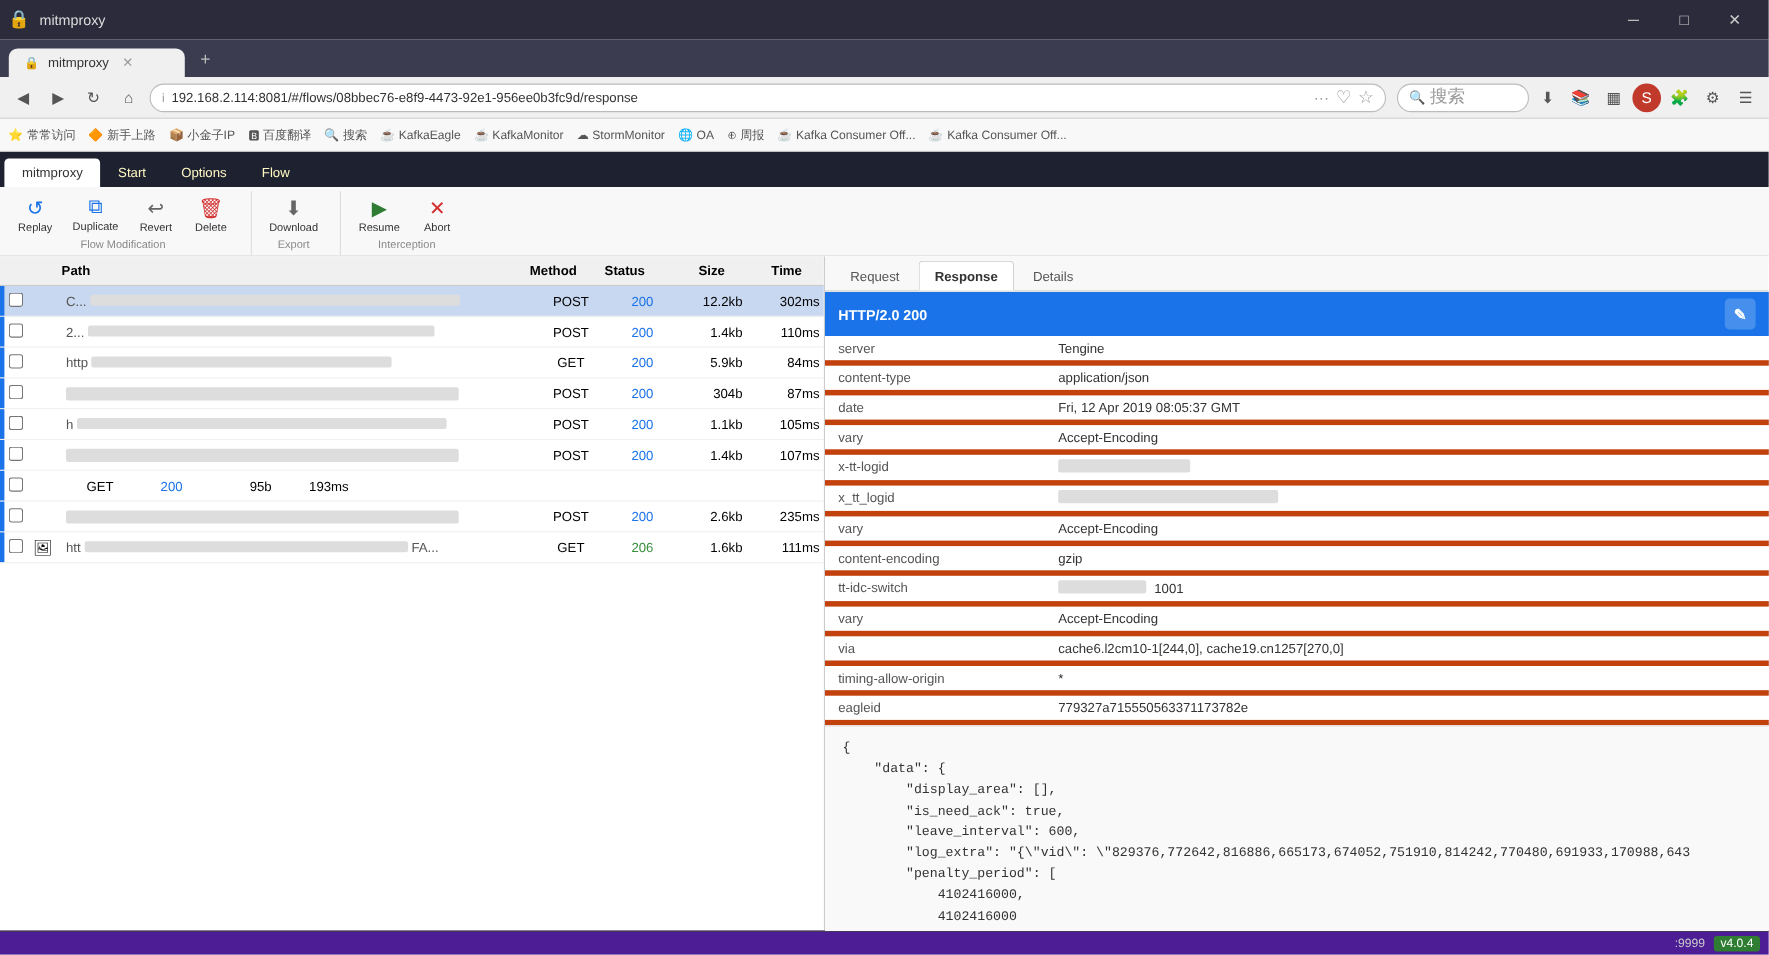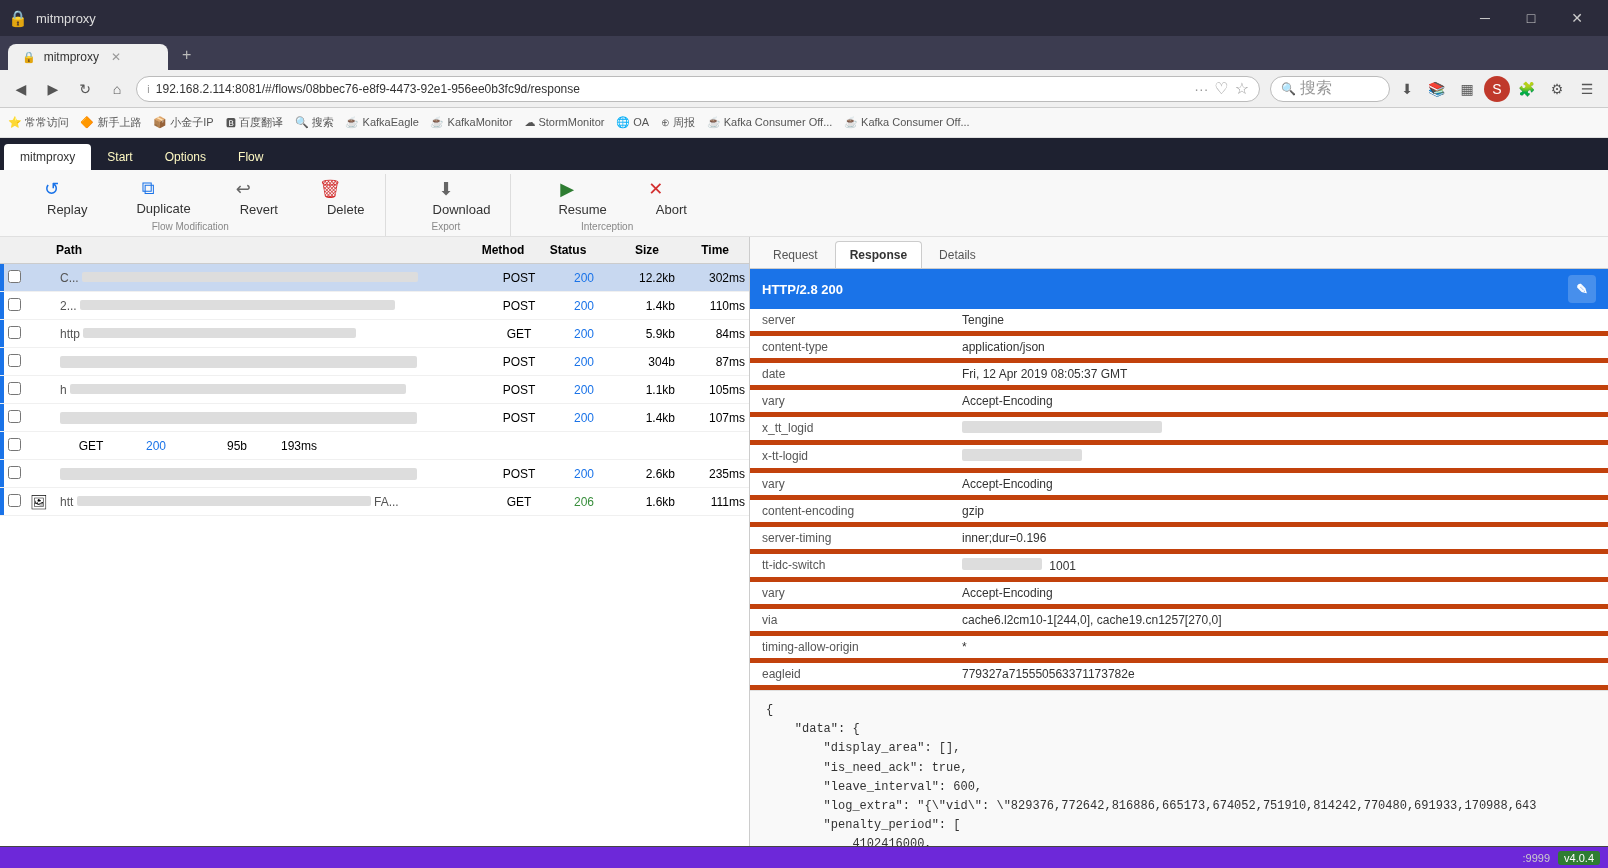--- a/index.html
+++ b/index.html
@@ -121,21 +121,21 @@
       align-items: center;
       gap: 2px;
       padding: 4px 8px;
       border: none;
       background: none;
       cursor: pointer;
       border-radius: 4px;
       min-width: 48px;
     }
     .toolbar-btn .icon { font-size: 18px; }
-    .toolbar-btn .label { font-size: 13px; color: #333; margin-left: 31px; }
+    .toolbar-btn .label { font-size: 10px; color: #333; }
     .toolbar-btn .icon.blue { color: #1a73e8; }
     .toolbar-btn .icon.red { color: #d32f2f; }
     .toolbar-btn .icon.green { color: #2e7d32; }
     .toolbar-btn .icon.gray { color: #666; }
 
     
     .main-content {
       flex: 1;
       display: flex;
       overflow: hidden;
@@ -303,21 +303,21 @@
       display: flex; align-items: center; justify-content: center;
     }
 
     .window-controls {
       margin-left: auto;
       display: flex;
     }
 
     
     .status-bar {
-      background: #6d28d9;
+      background: #4c1d95;
       height: 22px;
       display: flex;
       align-items: center;
       justify-content: flex-end;
       padding: 0 8px;
       color: #ccc;
       font-size: 11px;
       gap: 8px;
       border-top: 1px solid #444;
     }
@@ -597,65 +597,61 @@
 
       <div class="detail-tabs">
         <div class="detail-tab">Request</div>
         <div class="detail-tab active">Response</div>
         <div class="detail-tab">Details</div>
       </div>
 
       <div class="detail-scroll">
 
         <div class="response-header-bar">
-          <span>HTTP/2.8  200</span>
+          <span>HTTP/2.0  200</span>
           <div class="edit-icon">✎</div>
         </div>
 
         <table class="headers-table">
           <tbody>
             <tr>
               <td>server</td>
               <td>Tengine</td>
             </tr>
             <tr>
               <td>content-type</td>
               <td>application/json</td>
             </tr>
             <tr>
               <td>date</td>
               <td>Fri, 12 Apr 2019 08:05:37 GMT</td>
             </tr>
             <tr>
               <td>vary</td>
               <td>Accept-Encoding</td>
+            </tr>
+            <tr>
+              <td>x-tt-logid</td>
+              <td>
+                <span class="header-value-blurred2"></span>
+              </td>
             </tr>
             <tr>
               <td>x_tt_logid</td>
               <td>
                 <span class="header-value-blurred"></span>
               </td>
             </tr>
             <tr>
-              <td>x-tt-logid</td>
-              <td>
-                <span class="header-value-blurred2"></span>
-              </td>
-            </tr>
-            <tr>
               <td>vary</td>
               <td>Accept-Encoding</td>
             </tr>
             <tr>
               <td>content-encoding</td>
               <td>gzip</td>
-            </tr>
-            <tr>
-              <td>server-timing</td>
-              <td>inner;dur=0.196</td>
             </tr>
             <tr>
               <td>tt-idc-switch</td>
               <td>
                 <span class="header-value-blurred2" style="width:80px; margin-right:4px;"></span>&nbsp;1001
               </td>
             </tr>
             <tr>
               <td>vary</td>
               <td>Accept-Encoding</td>

